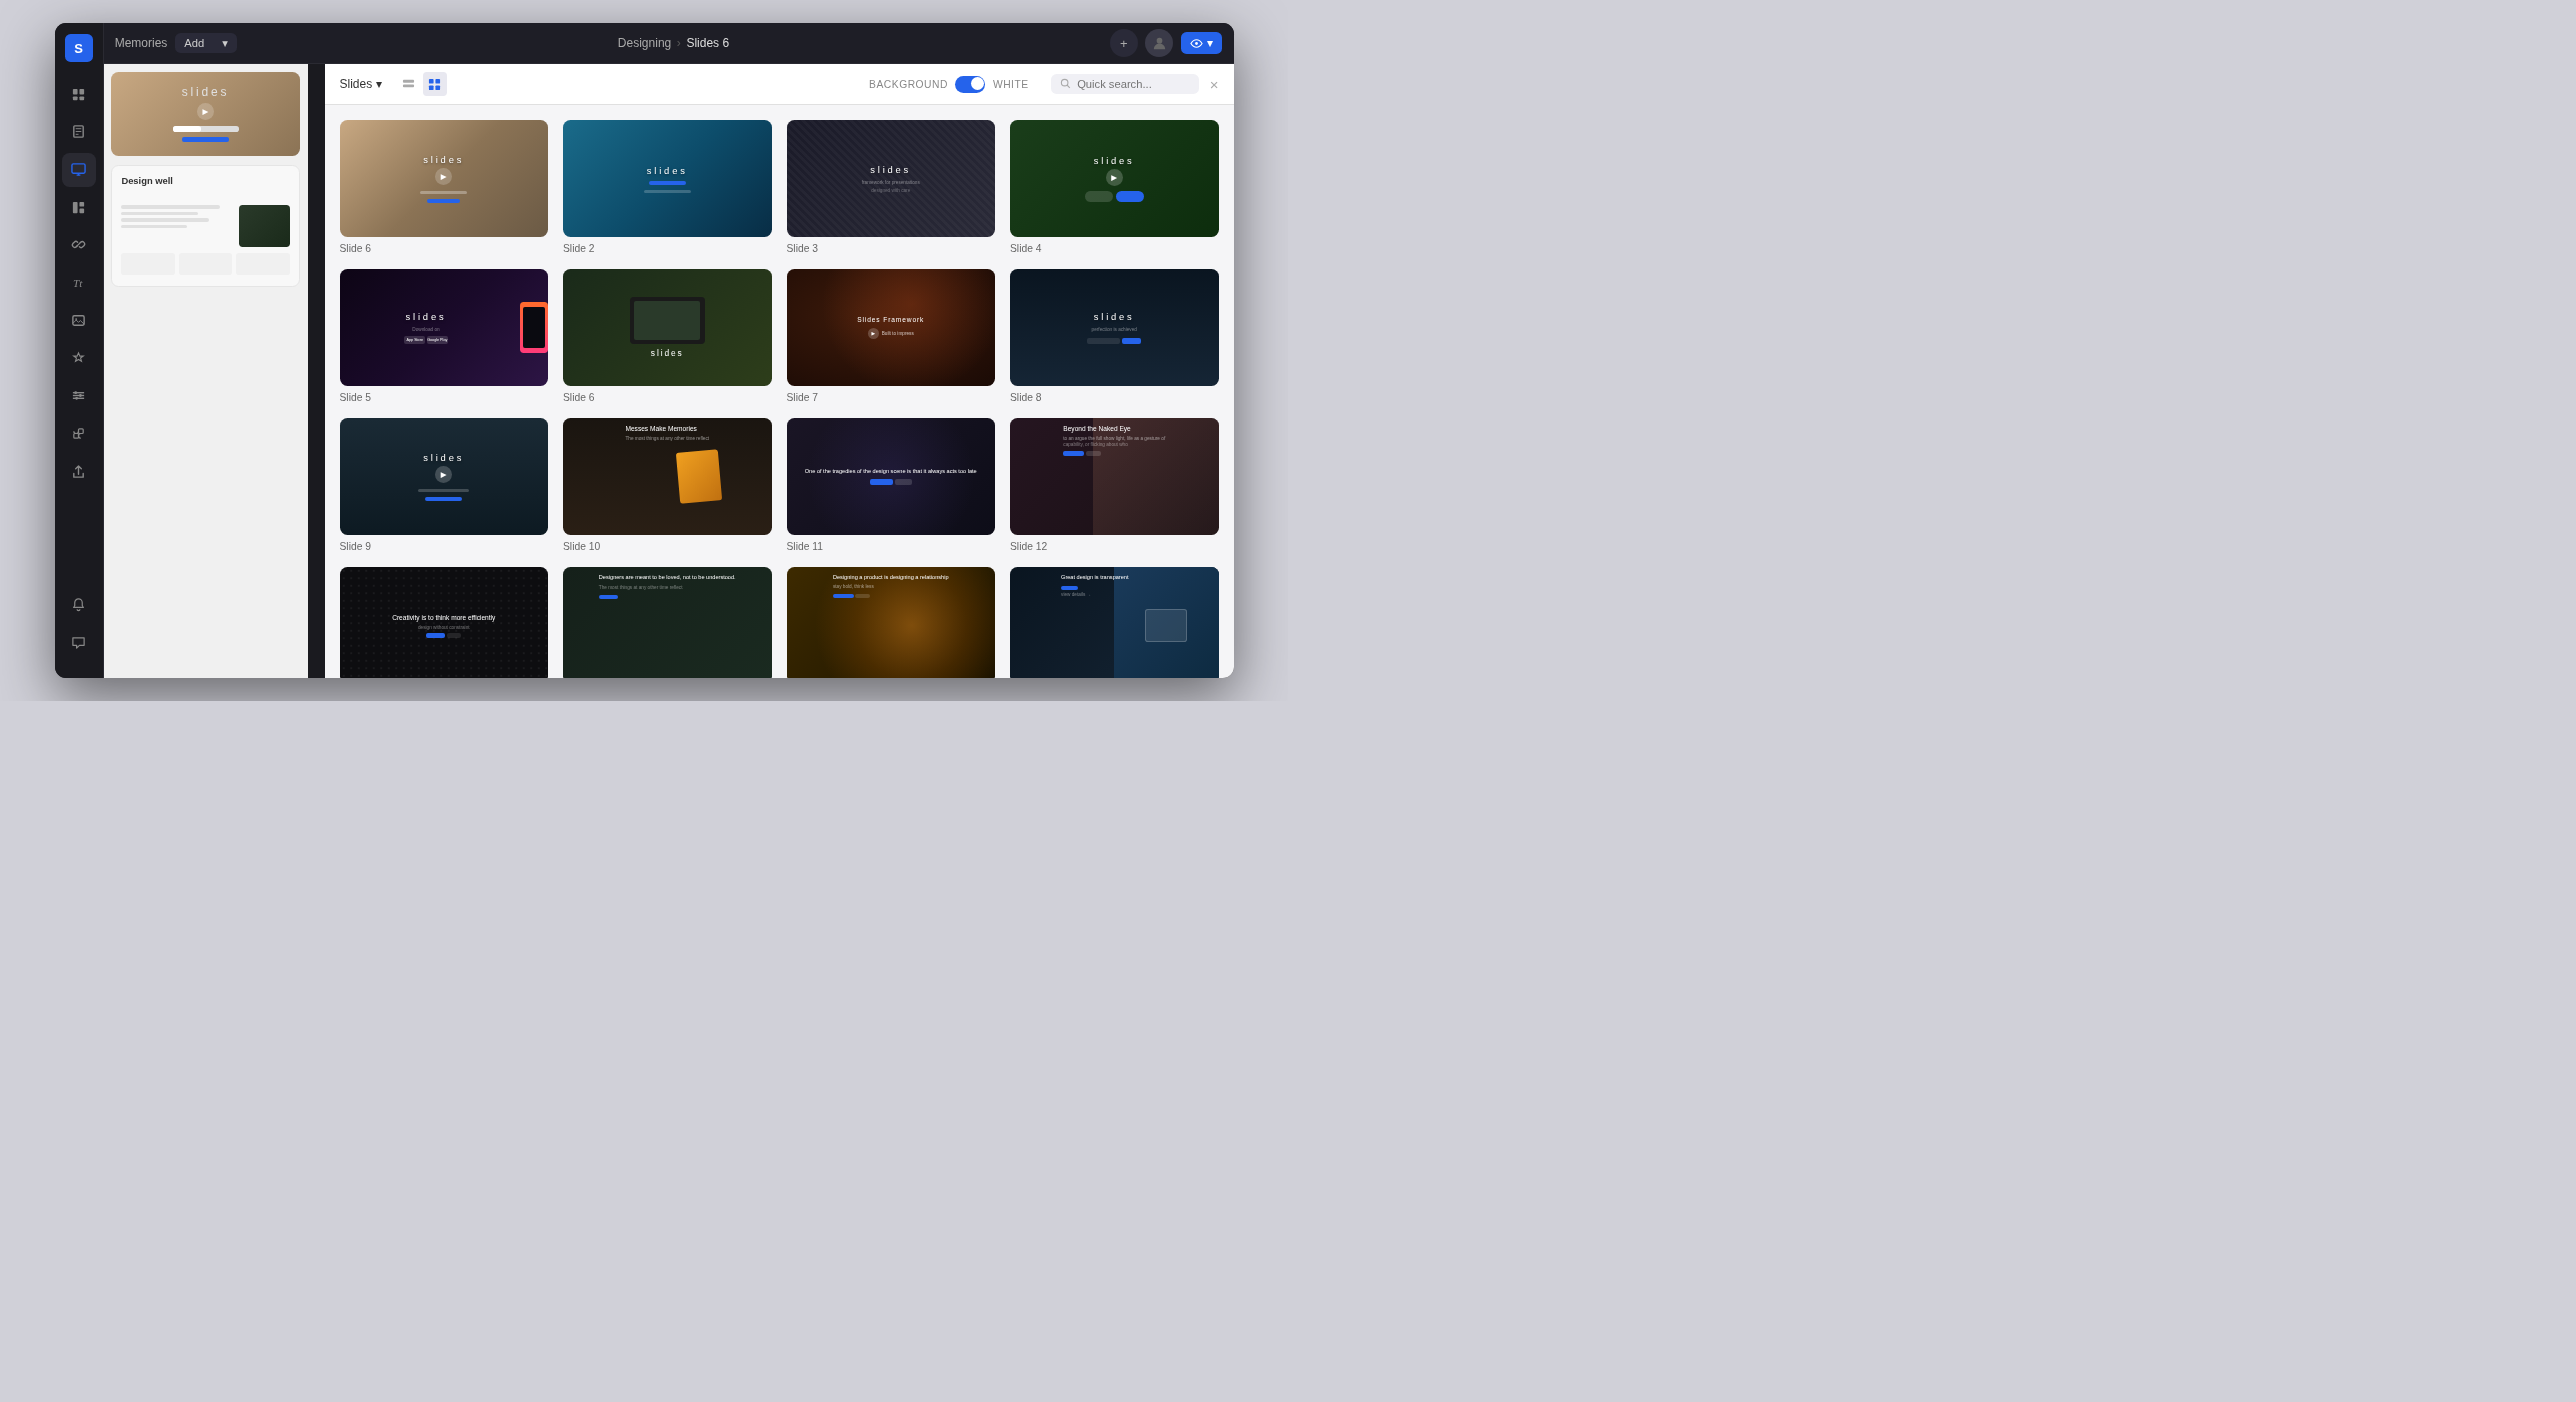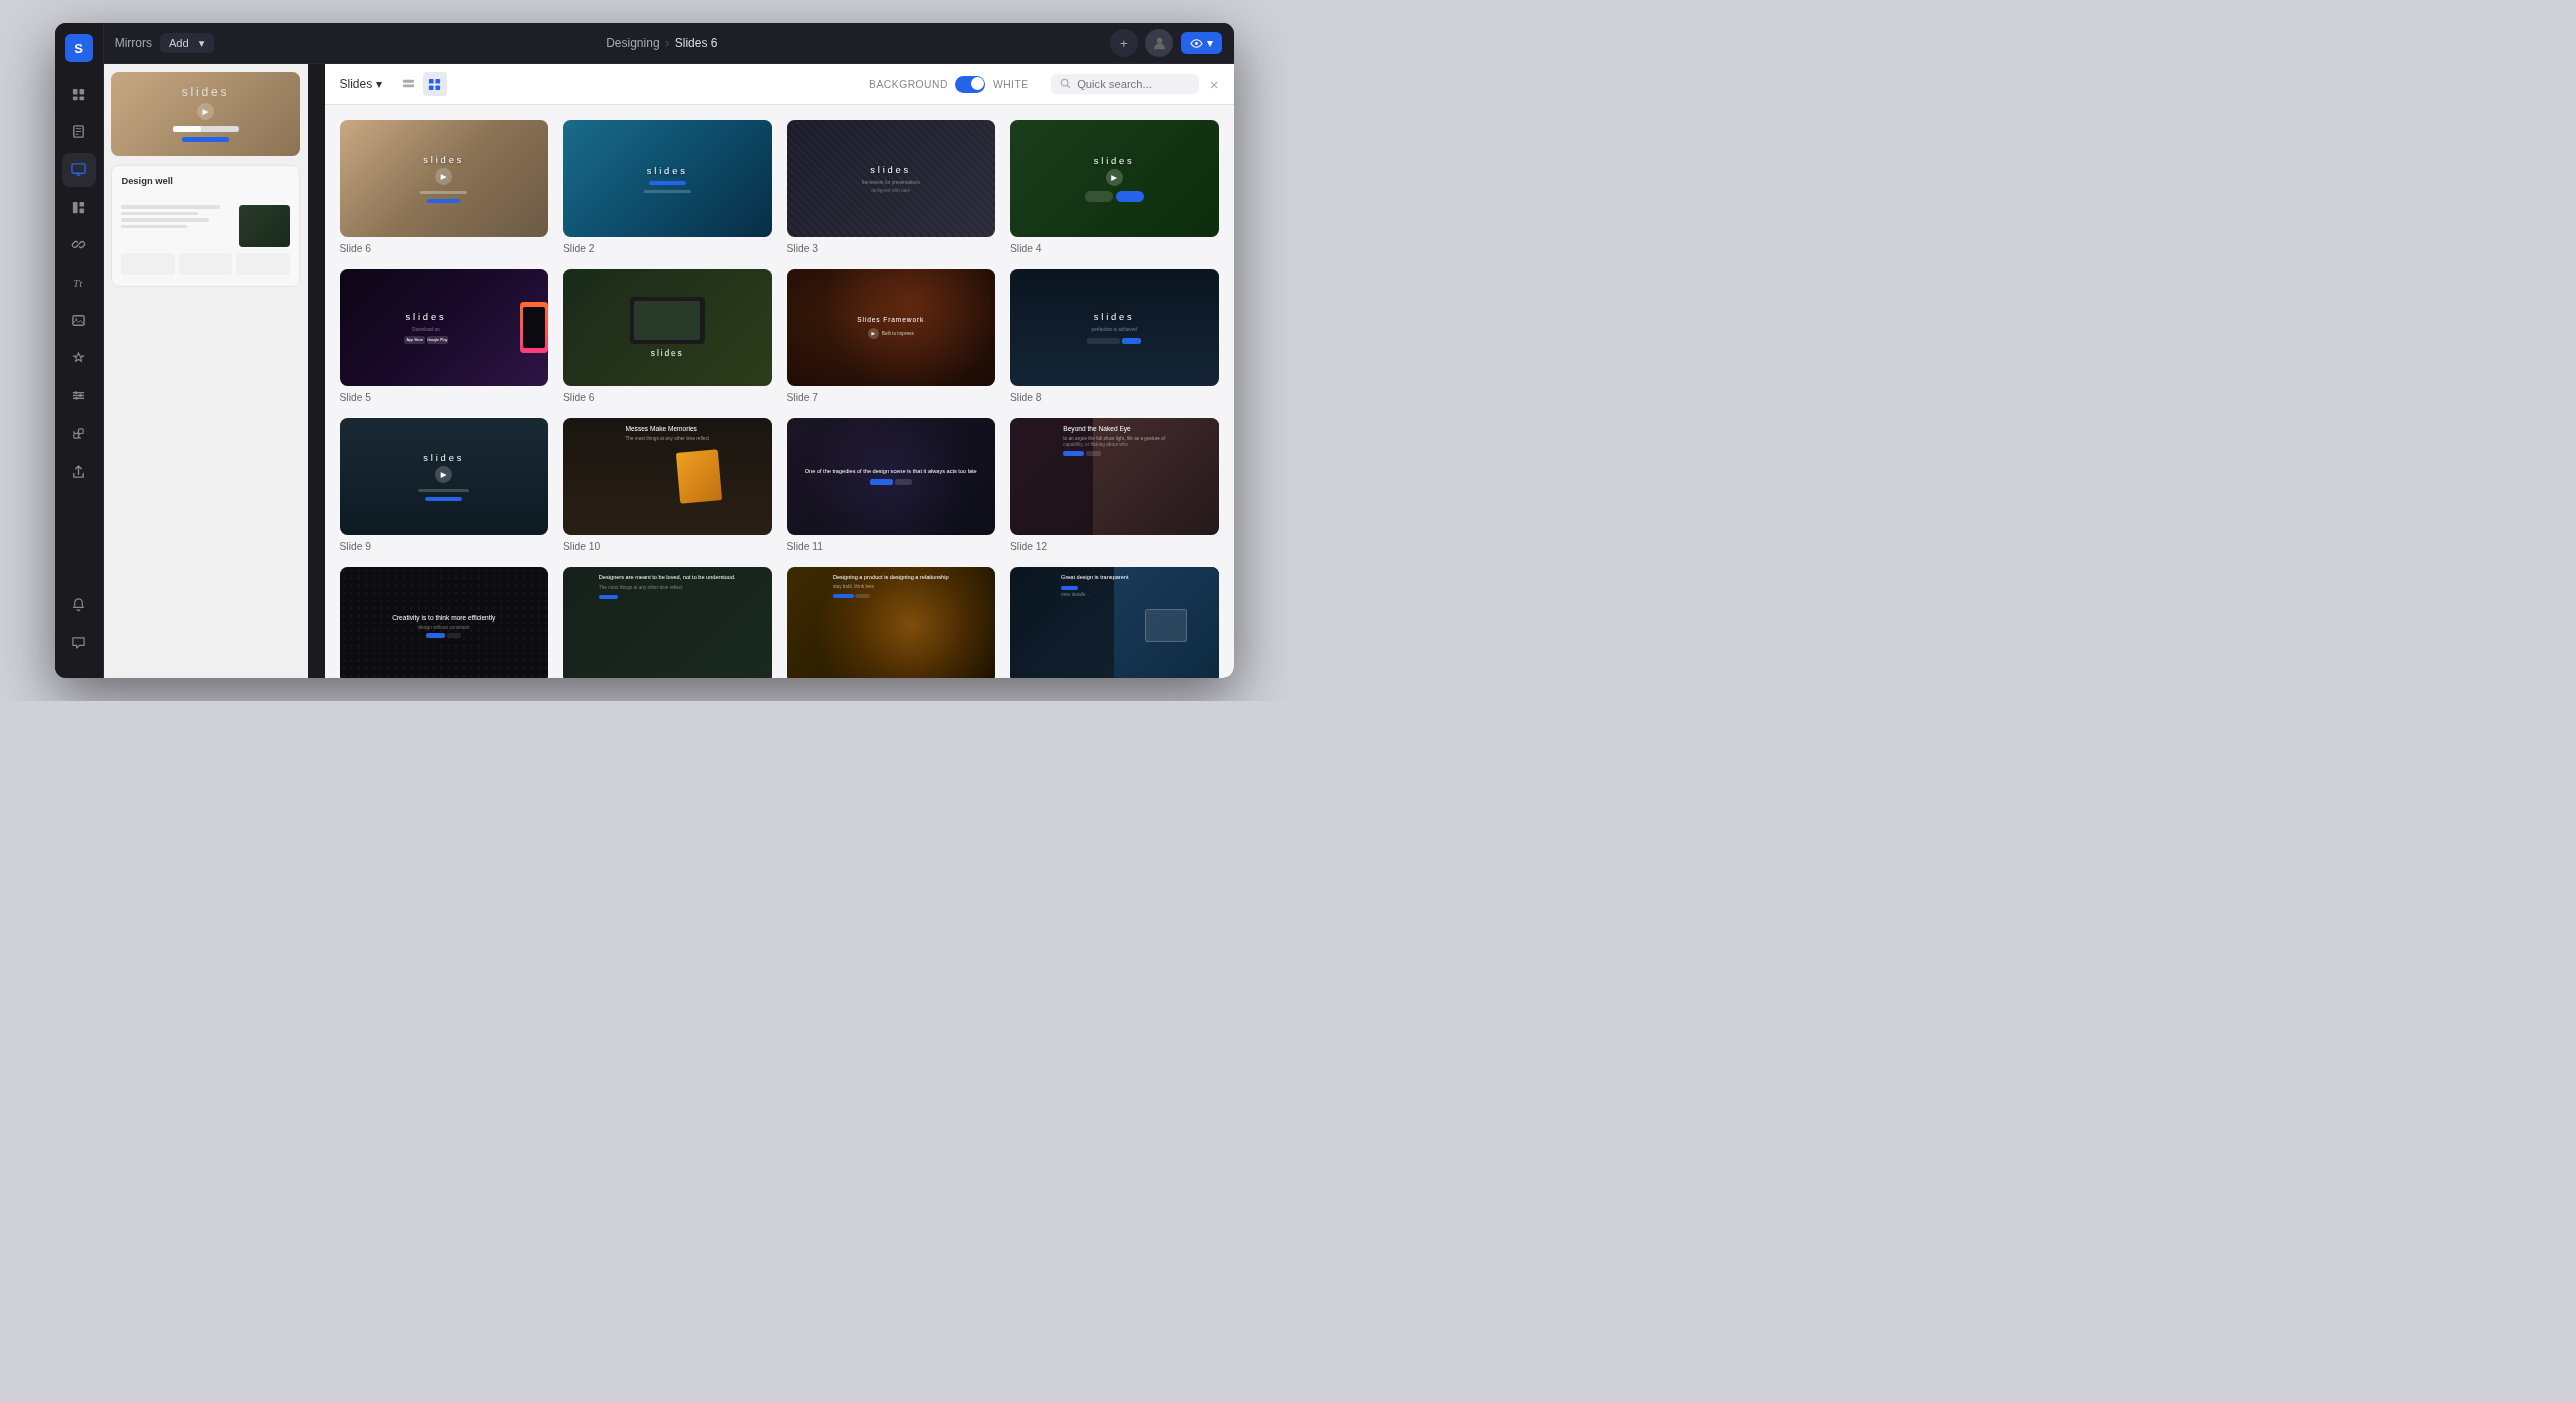--- a/index.html
+++ b/index.html
@@ -93,21 +93,21 @@
     .topbar-add-btn {
       background: #2a2a38;
       border: none;
       border-radius: 5.6px;
       color: #ccc;
       font-size: 11.2px;
       padding: 3.7px 9.4px;
       cursor: pointer;
       display: flex;
       align-items: center;
-      gap: 10px;
+      gap: 18px;
     }
     .breadcrumb {
       display: flex;
       align-items: center;
       gap: 5.6px;
       flex: 1;
       justify-content: center;
       color: #aaa;
       font-size: 12px;
     }
@@ -496,21 +496,21 @@
         <svg width="15" height="15" viewBox="0 0 16 16" fill="none">
           <path d="M2 3h12v8H9l-3 3v-3H2z" stroke="#888" stroke-width="1.3" fill="none" stroke-linejoin="round"></path>
         </svg>
       </div>
     </div>
   </div>
 
   <div class="main-content">
 
     <div class="topbar">
-      <span class="topbar-title">Mirrors</span>
+      <span class="topbar-title">Memories</span>
       <button class="topbar-add-btn">
         <span>Add</span>
         <span>▾</span>
       </button>
       <div class="breadcrumb">
         <span>Designing</span>
         <span class="breadcrumb-sep">›</span>
         <span class="breadcrumb-current">Slides 6</span>
       </div>
       <div class="topbar-right">

